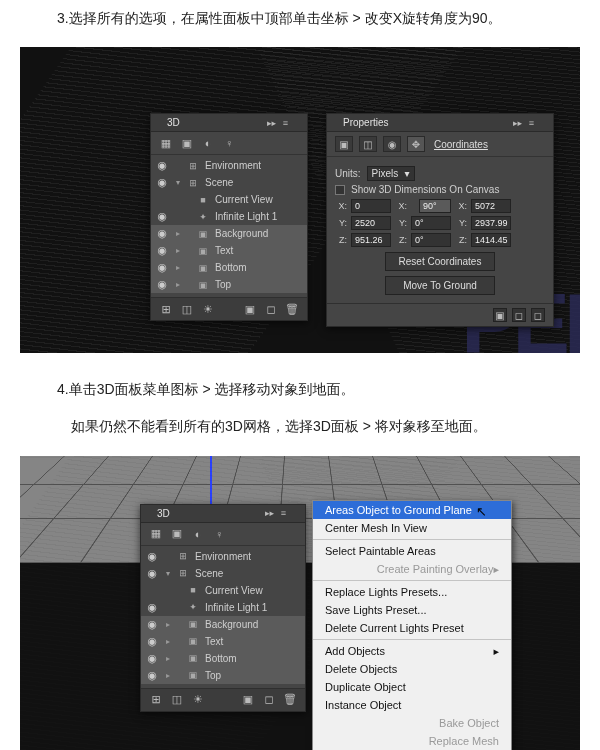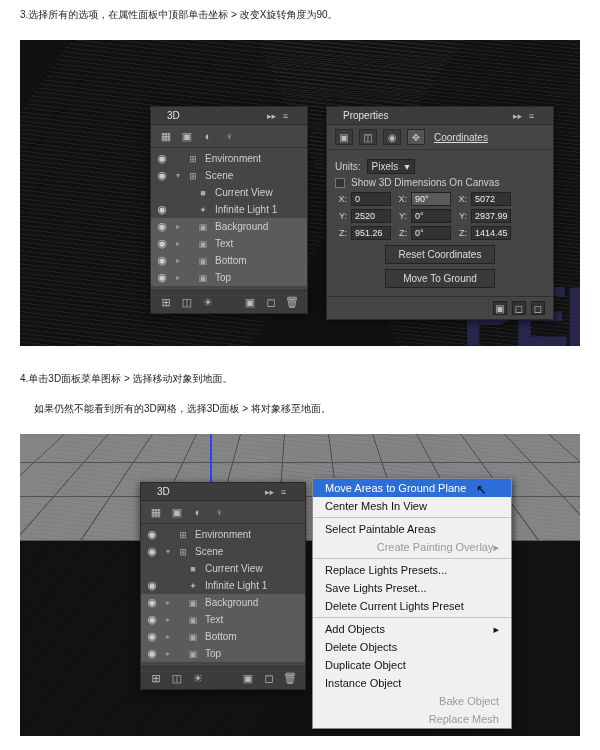--- a/index.html
+++ b/index.html
@@ -1,17 +1,17 @@
 <!DOCTYPE html>
 <html><head>
 <meta charset="utf-8">
 <style>
   * { margin:0; padding:0; box-sizing:border-box; font-family:Arial,"Microsoft YaHei",sans-serif; }
   body { background:#fff; width:600px; }
-  .instr { font-size:10px; color:#222; padding:6px 20px; line-height:1.8; }
+  .instr { font-size:14px; color:#222; padding:6px 20px; line-height:1.8;margin-left:37px; }
   .shot { margin:10px 20px 18px; background:#111; position:relative; overflow:hidden; }
   .shot1 { height:306px; }
   .shot2 { height:302px; }
 
   
   .rays { position:absolute; inset:0; overflow:hidden; }
   .rays::before, .rays::after {
     content:""; position:absolute; top:-60px; bottom:-60px; width:70%;
     background:repeating-linear-gradient(6deg,#3a3a3a 0 1px,transparent 1px 4px);
     opacity:.35;
@@ -53,21 +53,21 @@
   .ptab-label { margin-left:3px; font-size:10px; color:#ddd; align-self:center;text-decoration:underline; }
   .prop-body { padding:6px 8px 8px; }
   .prow { display:flex; align-items:center; gap:6px; margin:3px 0; font-size:10px; }
   .sel-box { background:#333; border:1px solid #222; padding:1px 4px; color:#ddd; min-width:48px;
     display:flex; align-items:center; gap:4px; }
   .chk { width:10px; height:10px; border:1px solid #777; background:#333; display:inline-block; }
   .coord-grid { display:grid; grid-template-columns:12px 40px 12px 40px 12px 40px; gap:3px 4px;
     margin-top:4px; align-items:center; }
   .cg-lbl { font-size:9px; color:#ccc; text-align:right; }
   .cg-val { background:#333; border:1px solid #222; padding:1px 3px; font-size:9px; color:#eee; }
-  .cg-val.hl { background:#5a5a5a; }
+  .cg-val.hl { background:#5a5a5a;margin-left:8px; }
   .btn { background:#3a3a3a; border:1px solid #222; padding:3px 10px; color:#ddd; font-size:10px;
     text-align:center; margin:5px auto 0; display:block; width:110px; }
 
   .tick-row { display:flex; gap:5px; padding:4px 8px; border-top:1px solid #2f2f2f;
     justify-content:flex-end; }
   .tick { width:14px; height:14px; background:#333; border:1px solid #222; display:flex;
     align-items:center; justify-content:center; font-size:10px; color:#bbb; }
 
   
   .ctx { position:absolute; background:#f0f0f0; color:#111; font-size:11px;
@@ -305,21 +305,21 @@
       <span class="tbicon">◫</span>
       <span class="tbicon">☀</span>
       <span style="flex:1"></span>
       <span class="tbicon">▣</span>
       <span class="tbicon">◻</span>
       <span class="tbicon">🗑</span>
     </div>
   </div>
 
   <div class="ctx" style="left:292px; top:44px;" id="ctx">
-      <div class="ctx-item hover">Move Areas to Ground Plane</div>
+      <div class="ctx-item hover">Areas Object to Ground Plane</div>
       <div class="ctx-item">Center Mesh In View</div>
       <div class="ctx-sep"></div>
       <div class="ctx-item">Select Paintable Areas</div>
       <div class="ctx-item dis">Create Painting Overlay<span style="float: right;">▸</span></div>
       <div class="ctx-sep"></div>
       <div class="ctx-item">Replace Lights Presets...</div>
       <div class="ctx-item">Save Lights Preset...</div>
       <div class="ctx-item">Delete Current Lights Preset</div>
       <div class="ctx-sep"></div>
       <div class="ctx-item">Add Objects<span style="float: right;">▸</span></div>

